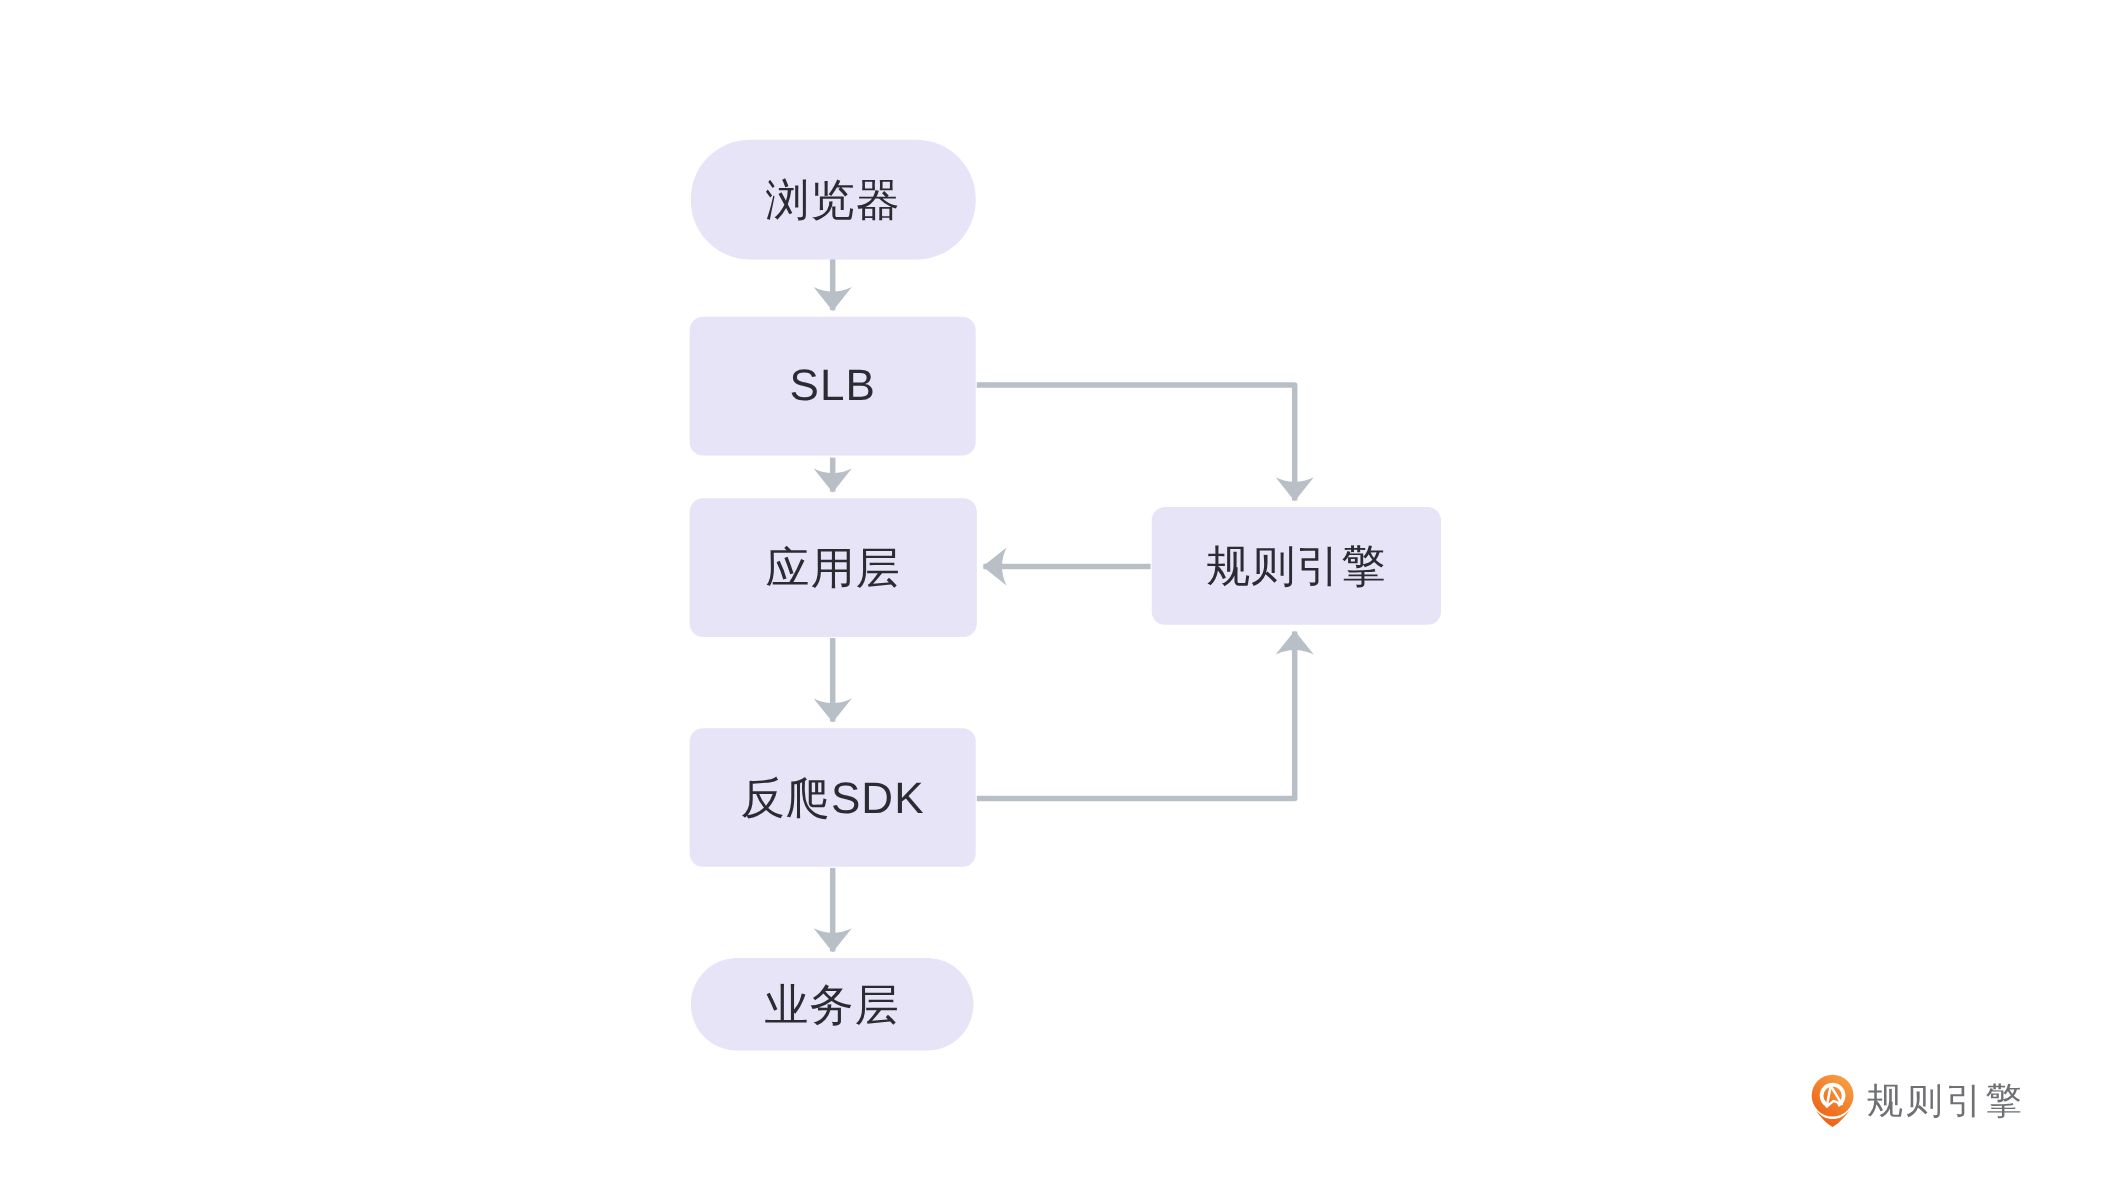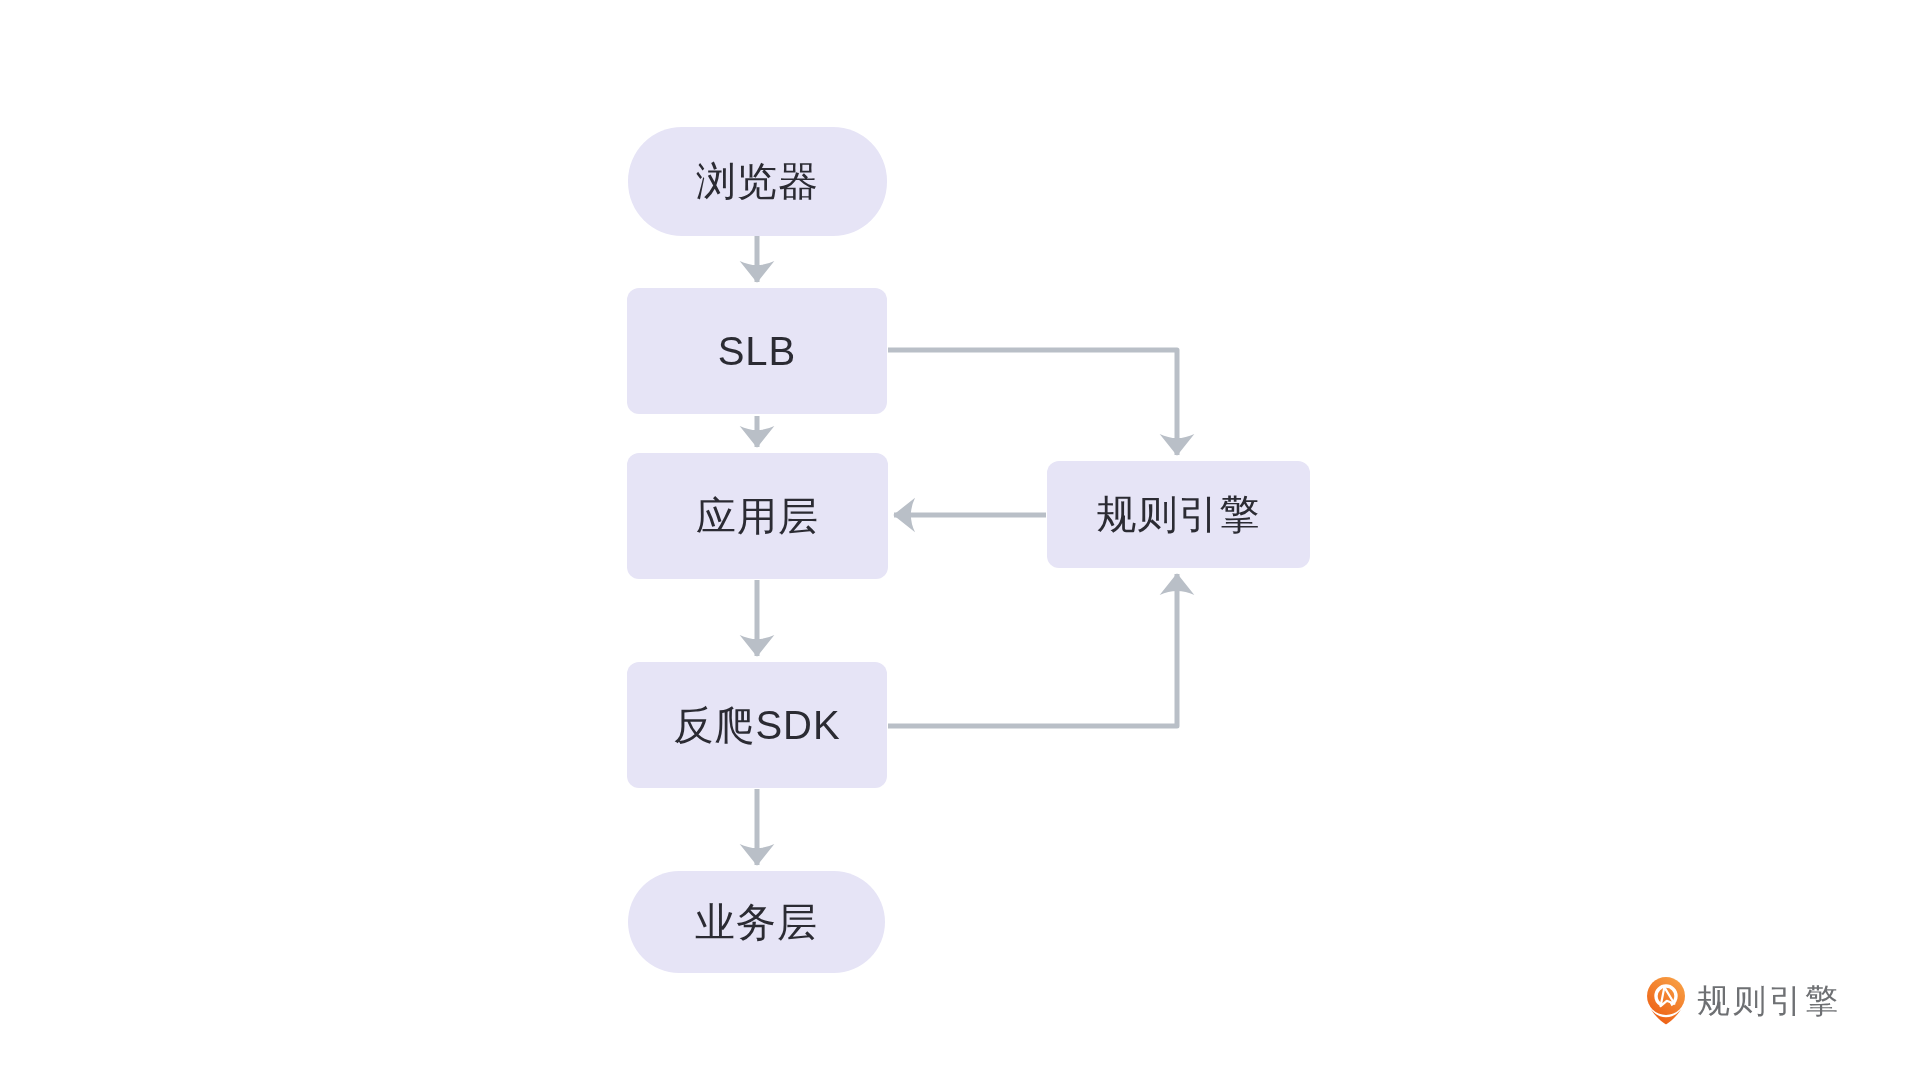--- a/index.html
+++ b/index.html
@@ -38,21 +38,21 @@
     box-sizing: border-box;
     white-space: nowrap;
   }
   .node.pill { border-radius: 54px; }
   .node.rect { border-radius: 12px; }
 
   #node-browser        { left: 628px;  top: 106px; width: 259px; height: 109px; margin-top: 21px; }
   #node-slb            { left: 627px;  top: 288px; width: 260px; height: 126px; }
   #node-app-layer      { left: 627px;  top: 453px; width: 261px; height: 126px; }
   #node-anti-crawl-sdk { left: 627px;  top: 662px; width: 260px; height: 126px; }
-  #node-business-layer { left: 628px;  top: 871px; width: 257px; height: 102px; }
+  #node-business-layer { left: 628px;  top: 871px; width: 257px; height: 84px; }
   #node-rule-engine    { left: 1047px; top: 461px; width: 263px; height: 107px; }
 
   .brand {
     position: absolute;
     left: 1646px;
     top: 976px;
     display: flex;
     align-items: center;
     gap: 11px;
   }

